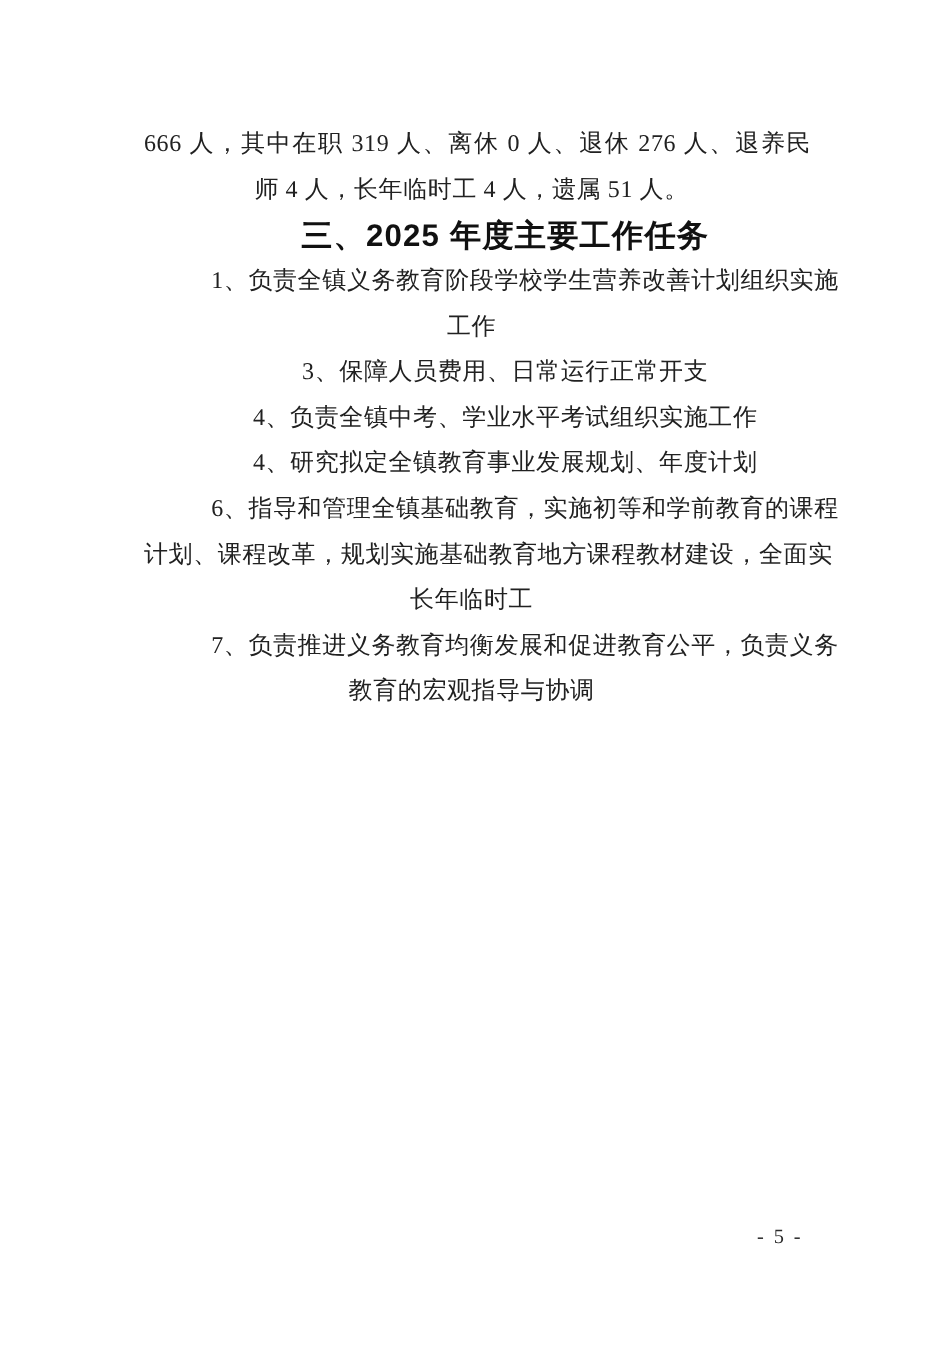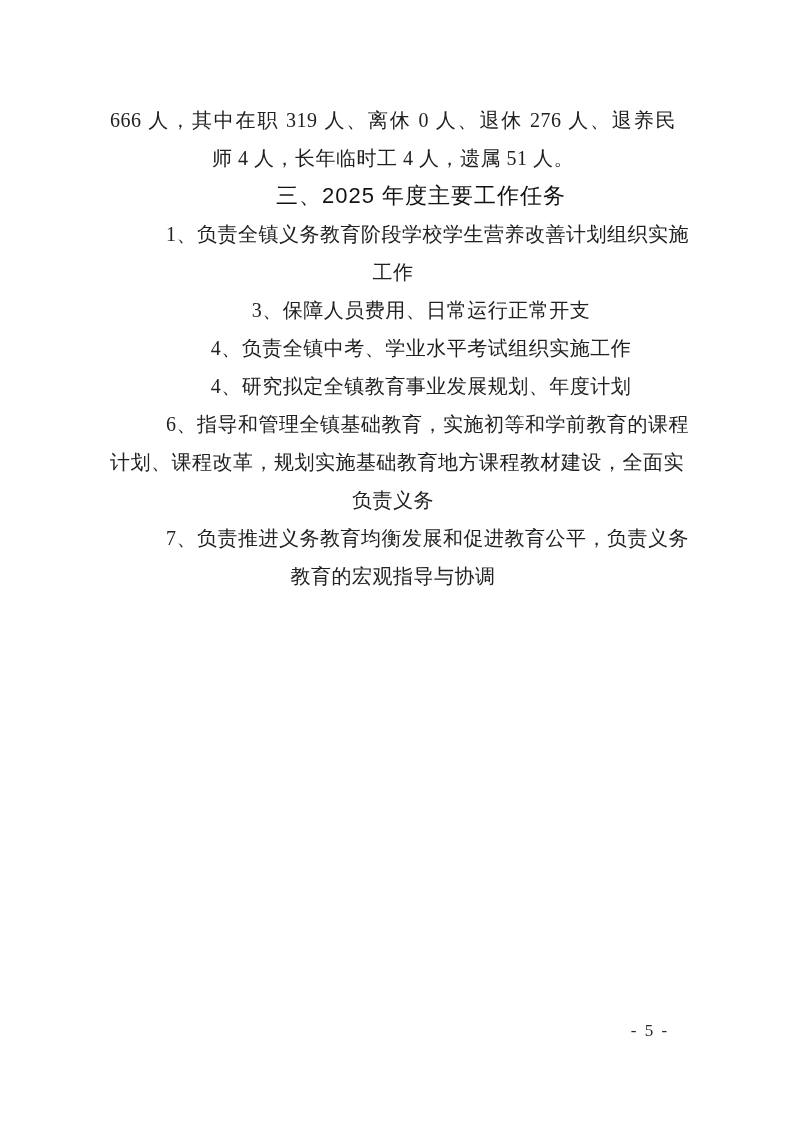--- a/index.html
+++ b/index.html
@@ -30,25 +30,26 @@
     white-space: nowrap;
     text-align: center;
   }
   .line.indent {
     padding-left: 56px;
   }
   .line.justify {
     text-align: justify;
     text-align-last: justify;
     text-justify: inter-character;
+    margin-left: 10px;
   }
   .line.heading {
     font-family: "Liberation Sans", "DejaVu Sans", sans-serif;
-    font-weight: normal;
-    font-size: 22px;
+    font-weight: bold;
+    font-size: 26px;
     letter-spacing: 1px;
     color: #111111;
   }
   .footer {
     position: absolute;
     top: 1012px;
     left: 600px;
     width: 100px;
     height: 38px;
     line-height: 38px;
@@ -66,18 +67,18 @@
       <div class="line justify">666 人，其中在职 319 人、离休 0 人、退休 276 人、退养民</div>
       <div class="line">师 4 人，长年临时工 4 人，遗属 51 人。</div>
       <div class="line indent heading">三、2025 年度主要工作任务</div>
       <div class="line indent justify">1、负责全镇义务教育阶段学校学生营养改善计划组织实施</div>
       <div class="line">工作</div>
       <div class="line indent">3、保障人员费用、日常运行正常开支</div>
       <div class="line indent">4、负责全镇中考、学业水平考试组织实施工作</div>
       <div class="line indent">4、研究拟定全镇教育事业发展规划、年度计划</div>
       <div class="line indent justify">6、指导和管理全镇基础教育，实施初等和学前教育的课程</div>
       <div class="line justify">计划、课程改革，规划实施基础教育地方课程教材建设，全面实</div>
-      <div class="line">负责义务</div>
+      <div class="line">长年临时工</div>
       <div class="line indent justify">7、负责推进义务教育均衡发展和促进教育公平，负责义务</div>
       <div class="line">教育的宏观指导与协调</div>
     </div>
   <div class="footer">- 5 -</div>
 </div>
 
 </body></html>

